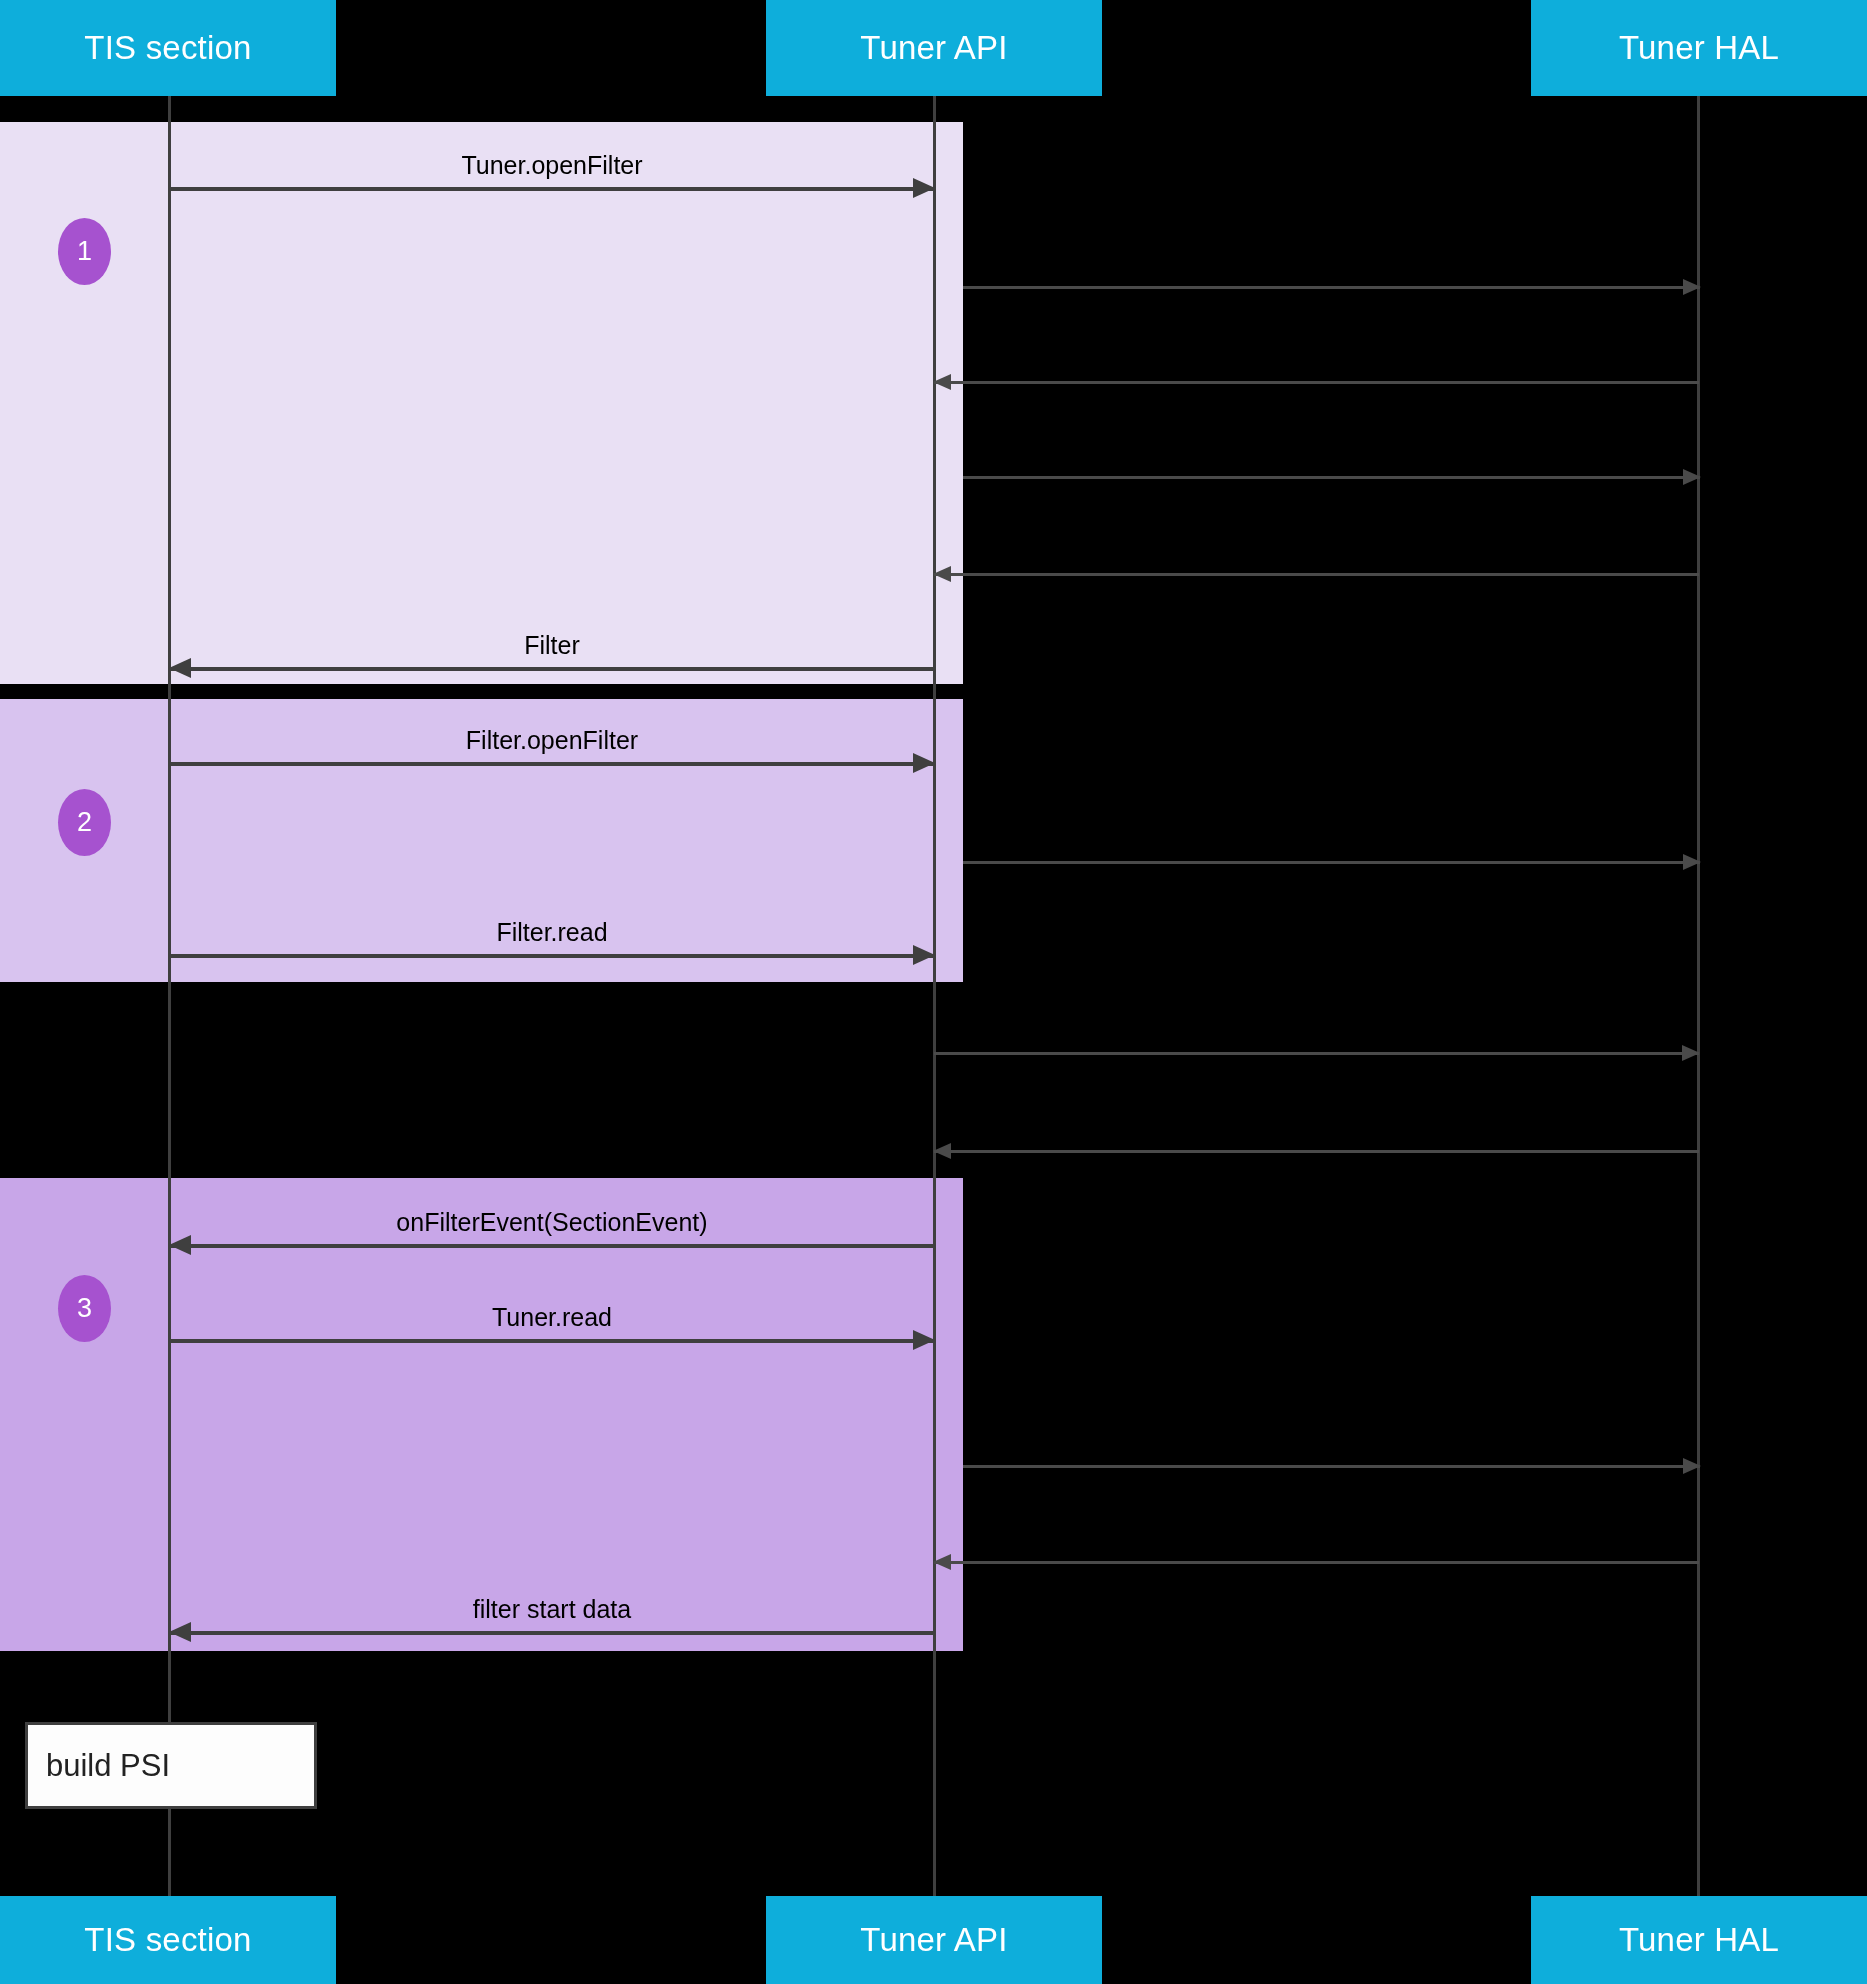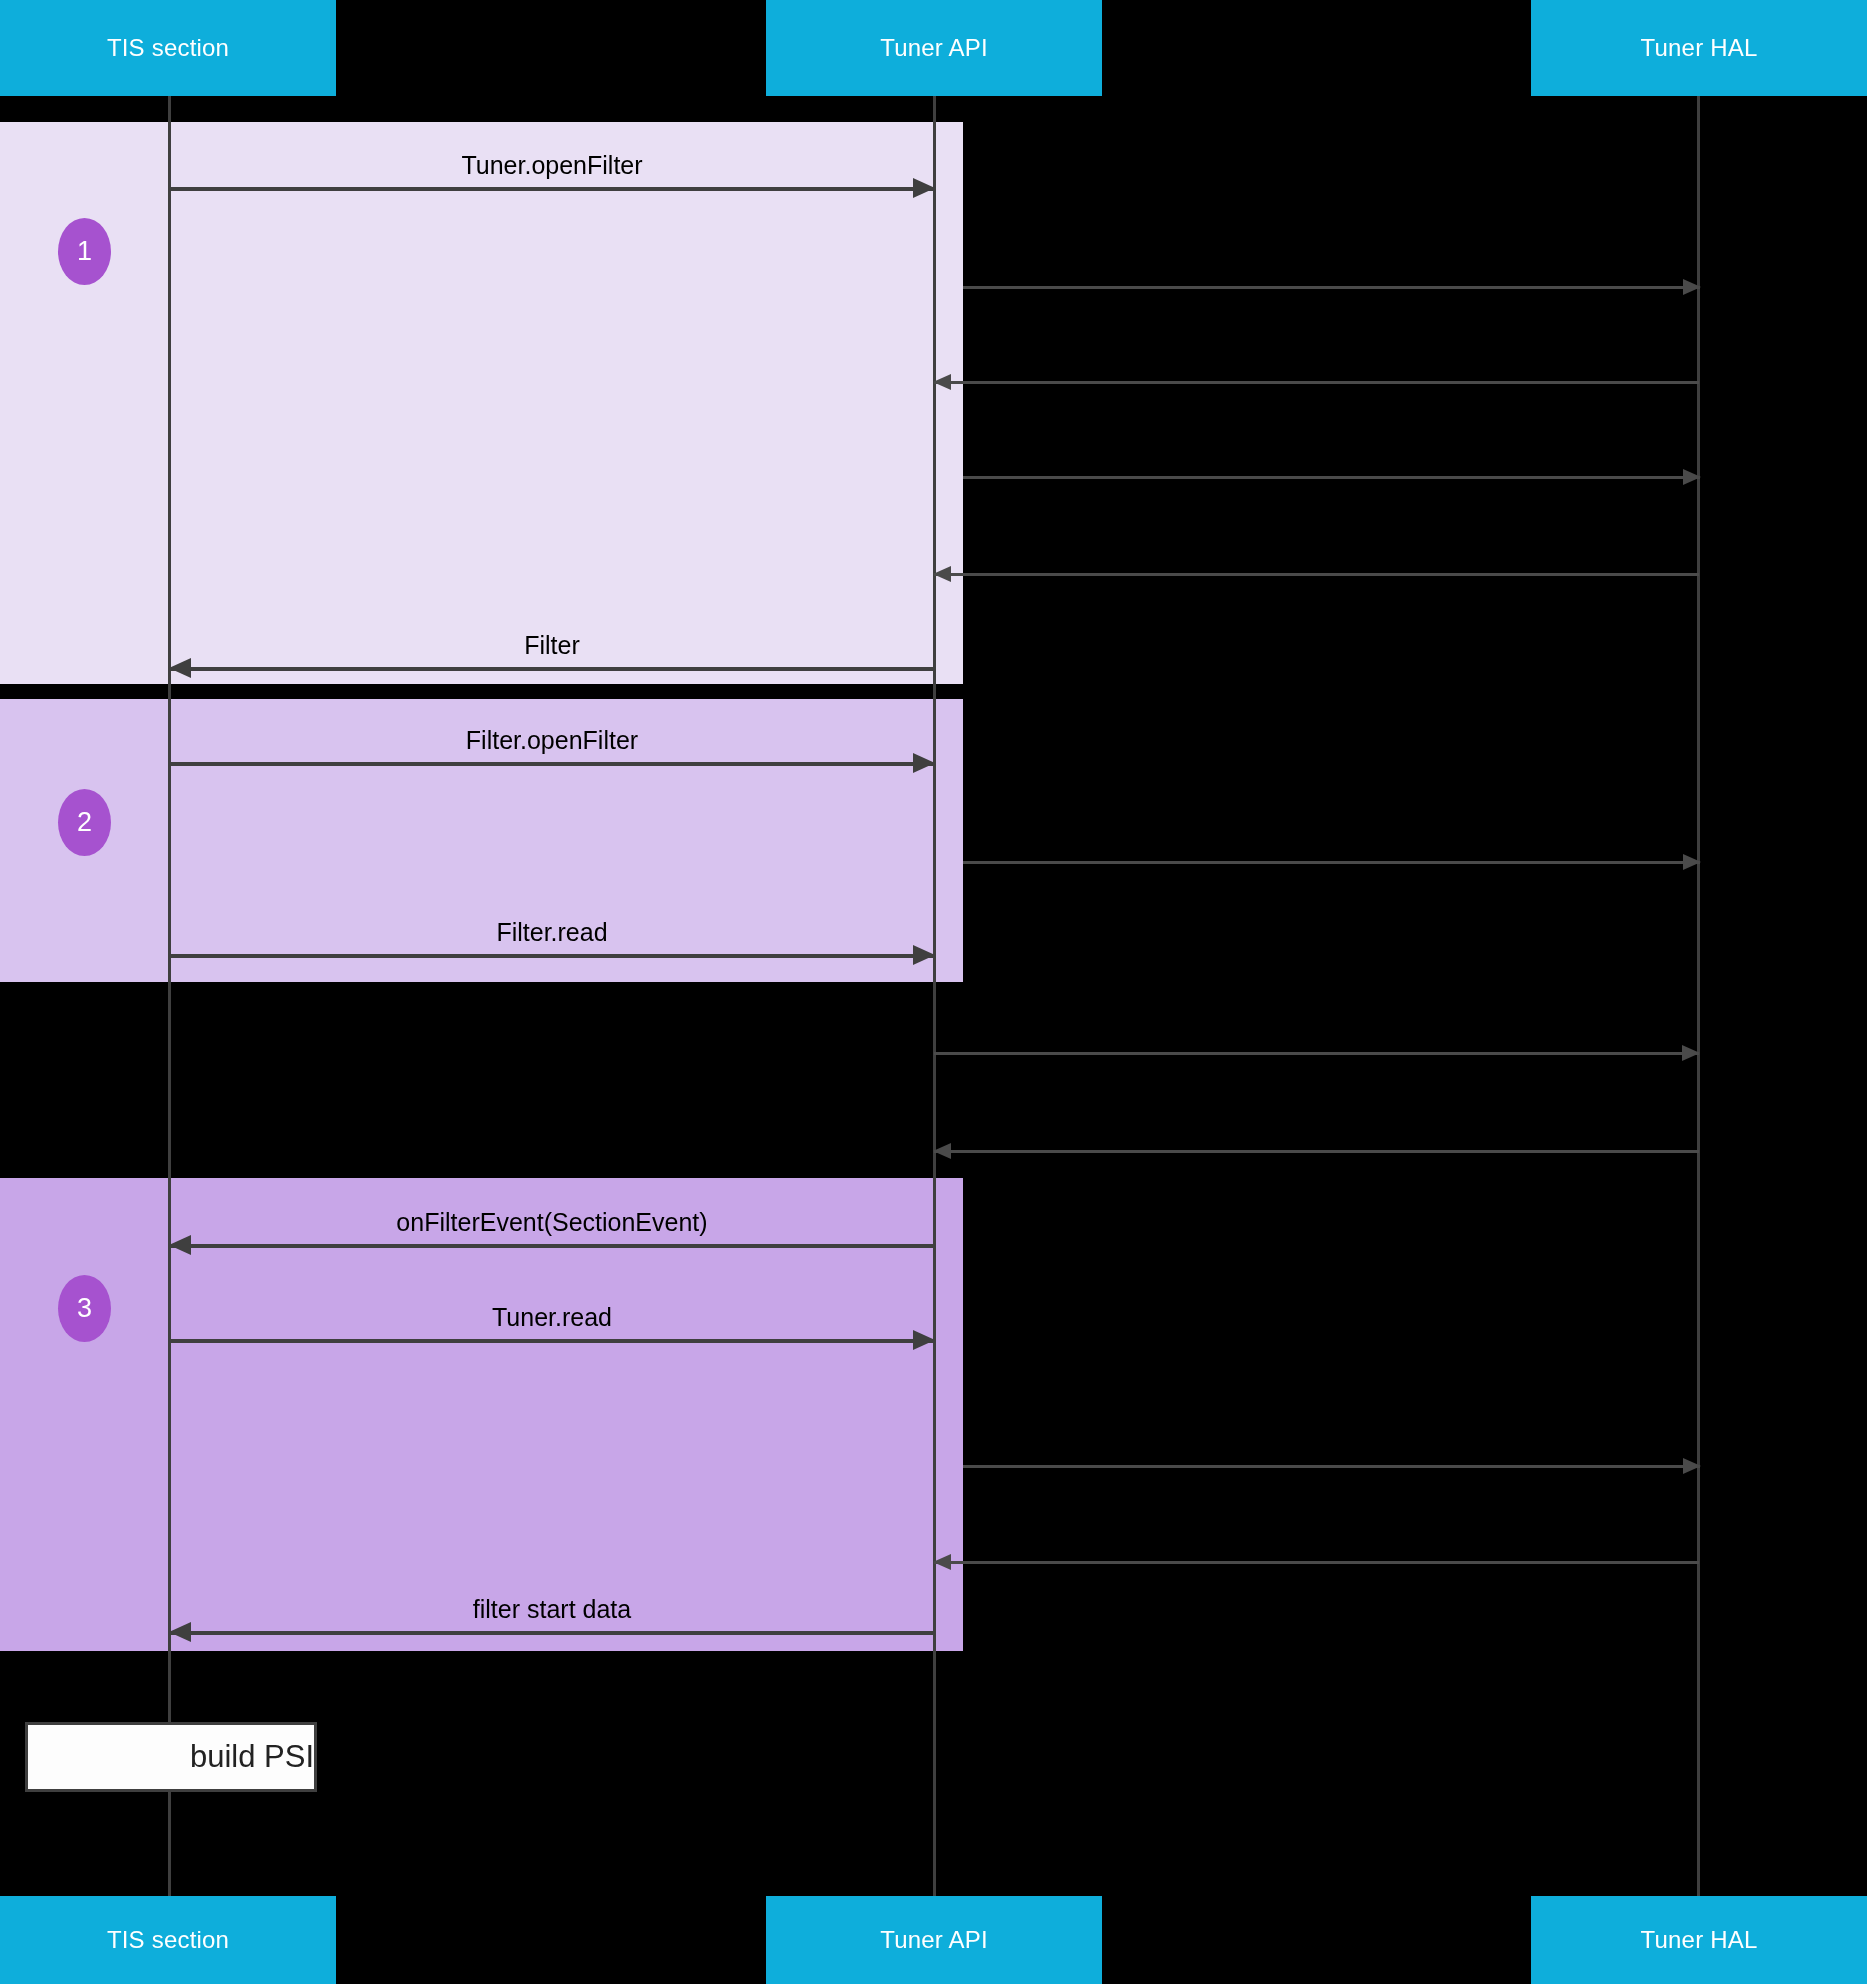--- a/index.html
+++ b/index.html
@@ -1,21 +1,21 @@
 <!DOCTYPE html>
 <html style="font-size:7.7px"><head>
 <meta charset="utf-8">
 <style>
   html,body{margin:0;padding:0;background:#000;}
   body{font-family:"Liberation Sans",sans-serif;}
   #root{position:relative;width:1867px;height:1985px;background:#000;overflow:hidden;}
 
   
   .pbox{position:absolute;background:#0eaedb;color:#fff;display:flex;align-items:center;
-        justify-content:center;font-size:24px;letter-spacing:0.2px;}
+        justify-content:center;font-size:33px;letter-spacing:0.2px;}
 
   
   .lifeline{position:absolute;width:3.3px;background:#3f3f3f;}
 
   
   .band{position:absolute;left:0;}
   .band.b1{background:#e9e0f4;}
   .band.b2{background:#d8c3ef;}
   .band.b3{background:#c8a6e8;}
 
@@ -175,21 +175,21 @@
     <span class="line"></span>
     <span class="head"></span>
   </div>
 
   <div class="msg left" style="left:170px;top:1631px;width:764px;">
     <span class="lbl">filter start data</span>
     <span class="line"></span>
     <span class="head"></span>
   </div>
 
-  <div class="note" style="left:25px;top:1722px;width:292px;height:70px;justify-content:flex-end;">
+  <div class="note" style="left:25px;top:1722px;width:292px;height:87px;">
     <span>build PSI</span>
   </div>
 
   <div class="pbox" style="left:0;top:1896px;width:336px;height:88px;">
     <span>TIS section</span>
   </div>
   <div class="pbox" style="left:766px;top:1896px;width:336px;height:88px;">
     <span>Tuner API</span>
   </div>
   <div class="pbox" style="left:1531px;top:1896px;width:336px;height:88px;">

